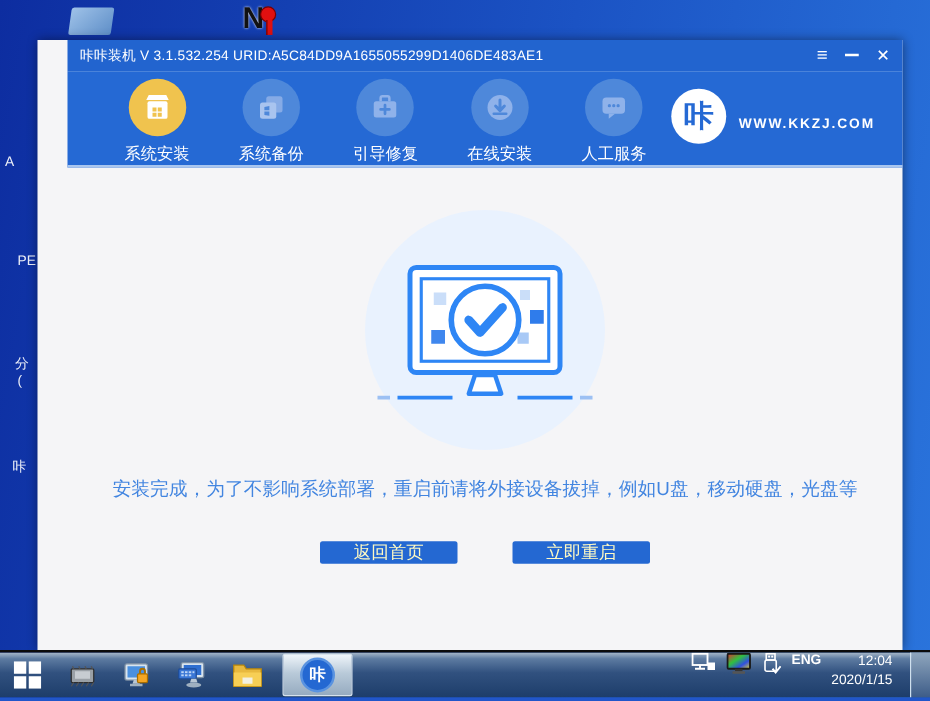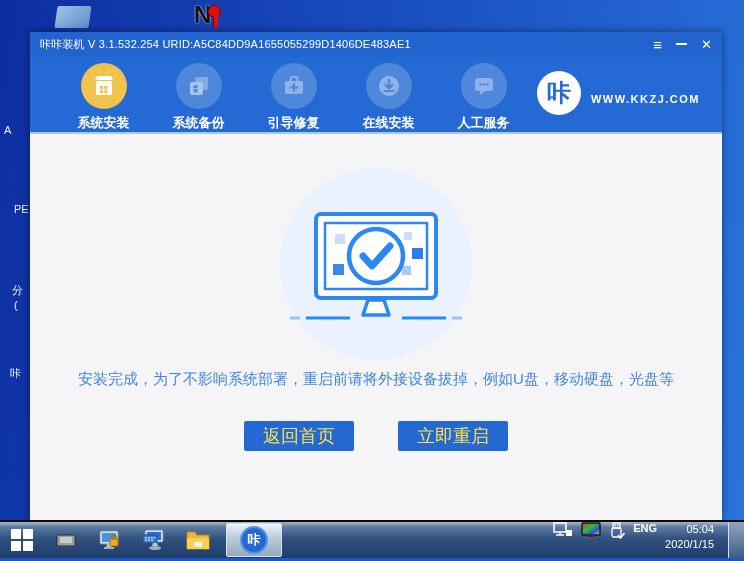--- a/index.html
+++ b/index.html
@@ -33,60 +33,60 @@
   .frag { position:absolute; color:rgba(255,255,255,.92); font-size:11px; }
   .frag-0 { left:4px;  top:124px; }
   .frag-1 { left:14px;  top:203px; }
   .frag-2 { left:12px; top:283px; }
   .frag-3 { left:14px; top:299px; }
   .frag-4 { left:10px; top:366px; }
 
   
   .app-window {
     position:absolute; left:30px; top:32px; width:692px; height:488px;
-    background:#f5f5f7; box-shadow:0 0 8px rgba(0,0,0,.45);
+    background:#f5f5f7; box-shadow:0 0 8px rgba(0,0,0,.45);padding-left:24px;
   }
   .titlebar {
     height:25px; background:#2264cf; display:flex; align-items:center;
     padding:0 10px; color:#fff;
   }
   .title-text { font-size:11px; letter-spacing:.2px; white-space:nowrap; }
   .controls { margin-left:auto; display:flex; align-items:center; gap:14px; }
   .ctrl { color:#fff; cursor:pointer; line-height:1; }
   .ctrl.menu { font-size:15px; font-weight:bold; }
   .ctrl.min i { display:block; width:11px; height:2px; background:#fff; margin-bottom:2px; }
   .ctrl.close { font-size:13px; font-weight:bold; }
 
   .navbar {
     height:77px; background:#2569d4; display:flex; align-items:flex-start;
     padding:6px 0 0 26px; border-bottom:2px solid #a9c6ef; position:relative;
   }
-  .nav-item { width:95px; text-align:center; cursor:pointer;font-weight:bold; }
+  .nav-item { width:95px; text-align:center; cursor:pointer; }
   .nav-circle {
     width:46px; height:46px; border-radius:50%; margin:0 auto;
     background:#4e88da; display:flex; align-items:center; justify-content:center;
   }
   .nav-item.active .nav-circle { background:#f0c34e; }
   .nav-label { color:#fff; font-size:13px; margin-top:5px; }
 
   .logo { margin-left:auto; margin-right:22px; display:flex; align-items:center; gap:10px; padding-top:8px; }
   .logo-badge {
     width:44px; height:44px; border-radius:50%; background:#fff; color:#2569d4;
     font-size:24px; font-weight:bold; display:flex; align-items:center; justify-content:center;
   }
   .logo-name { color:#fff; font-size:26px; font-weight:bold; letter-spacing:2px; line-height:1.05; }
   .logo-site { color:#fff; font-size:11px; font-weight:bold; letter-spacing:1.5px;margin-top:12px; }
 
   .content { height:384px; display:flex; flex-direction:column; align-items:center; }
   .illustration { margin-top:32px; width:196px; height:196px; }
-  .message { margin-top:8px; color:#4285e0; font-size:15px; text-align:center; padding:0 20px; }
+  .message { margin-top:20px; color:#4285e0; font-size:15px; text-align:center; padding:0 20px; }
   .btn-row { margin-top:32px; display:flex; gap:44px; }
   .btn {
-    width:110px; height:30px; background:#2468d2; color:#fde047; border:none;
-    font-size:18px; border-radius:2px; cursor:pointer;
+    width:110px; height:18px; background:#2468d2; color:#fef9c3; border:none;
+    font-size:14px; border-radius:2px; cursor:pointer;
     font-family:"Liberation Sans","DejaVu Sans",sans-serif;
   }
 
   
   .taskbar {
     position:absolute; left:0; bottom:3px; width:744px; height:38px;
     background:linear-gradient(#a7b8c9 0%,#5d7ba1 14%,#31517f 45%,#1d3d6a 100%);
     border-top:2px solid #0b0b0b;
     display:flex; align-items:center;
   }
@@ -348,21 +348,21 @@
           <rect x="5.5" y="2.5" width="1.5" height="1.5" fill="#fff"></rect>
           <rect x="8" y="2.5" width="1.5" height="1.5" fill="#fff"></rect>
           <rect x="3" y="6" width="9" height="9" rx="1.5" fill="none" stroke="#fff" stroke-width="1.3"></rect>
           <path d="M9 13 l2.5 3 l4 -5" fill="none" stroke="#fff" stroke-width="1.6"></path>
         </svg>
       </span>
 
       <span class="tray-lang">ENG</span>
 
       <div class="tray-clock">
-        <div>05:04</div>
+        <div>12:04</div>
         <div>2020/1/15</div>
       </div>
 
       <div class="show-desktop"></div>
     </div>
   </div>
 
   <div class="bottom-strip"></div>
 </div>
 

